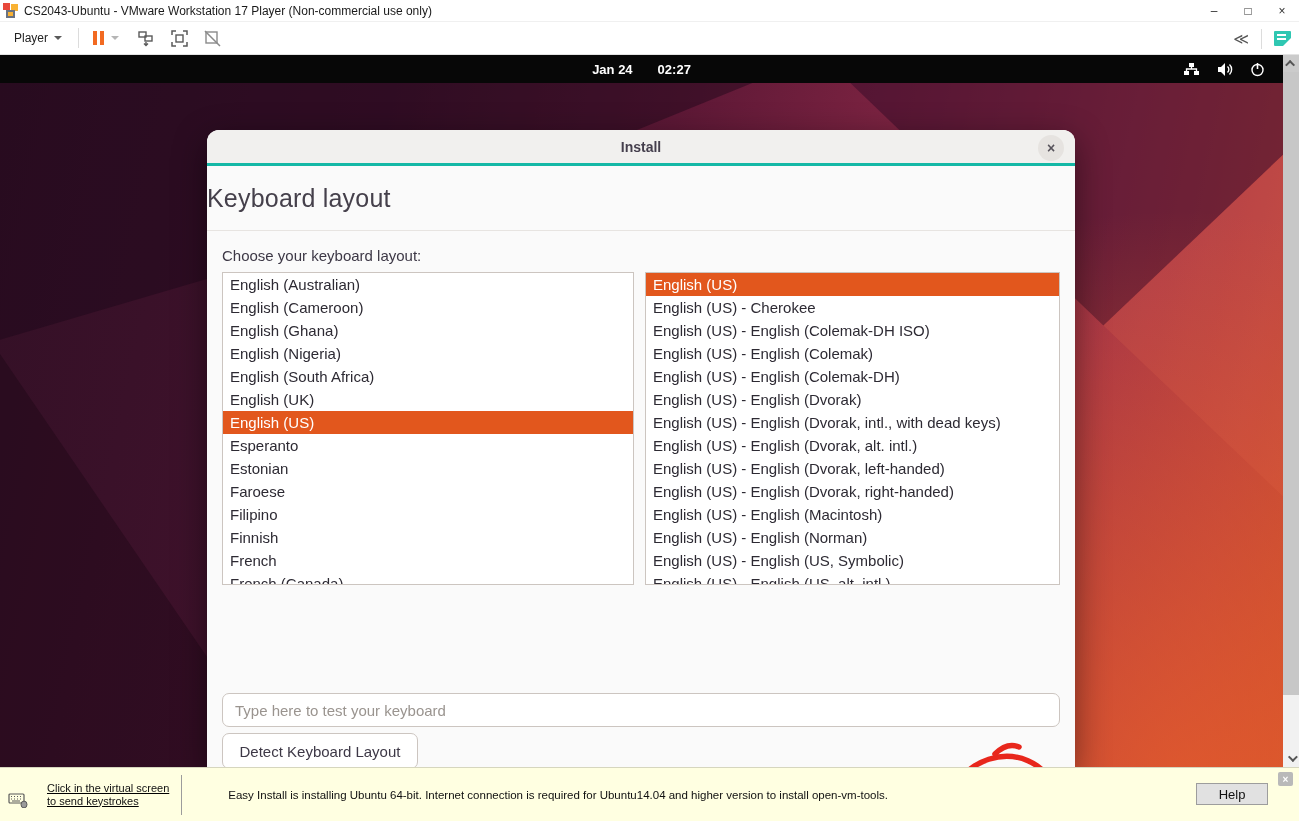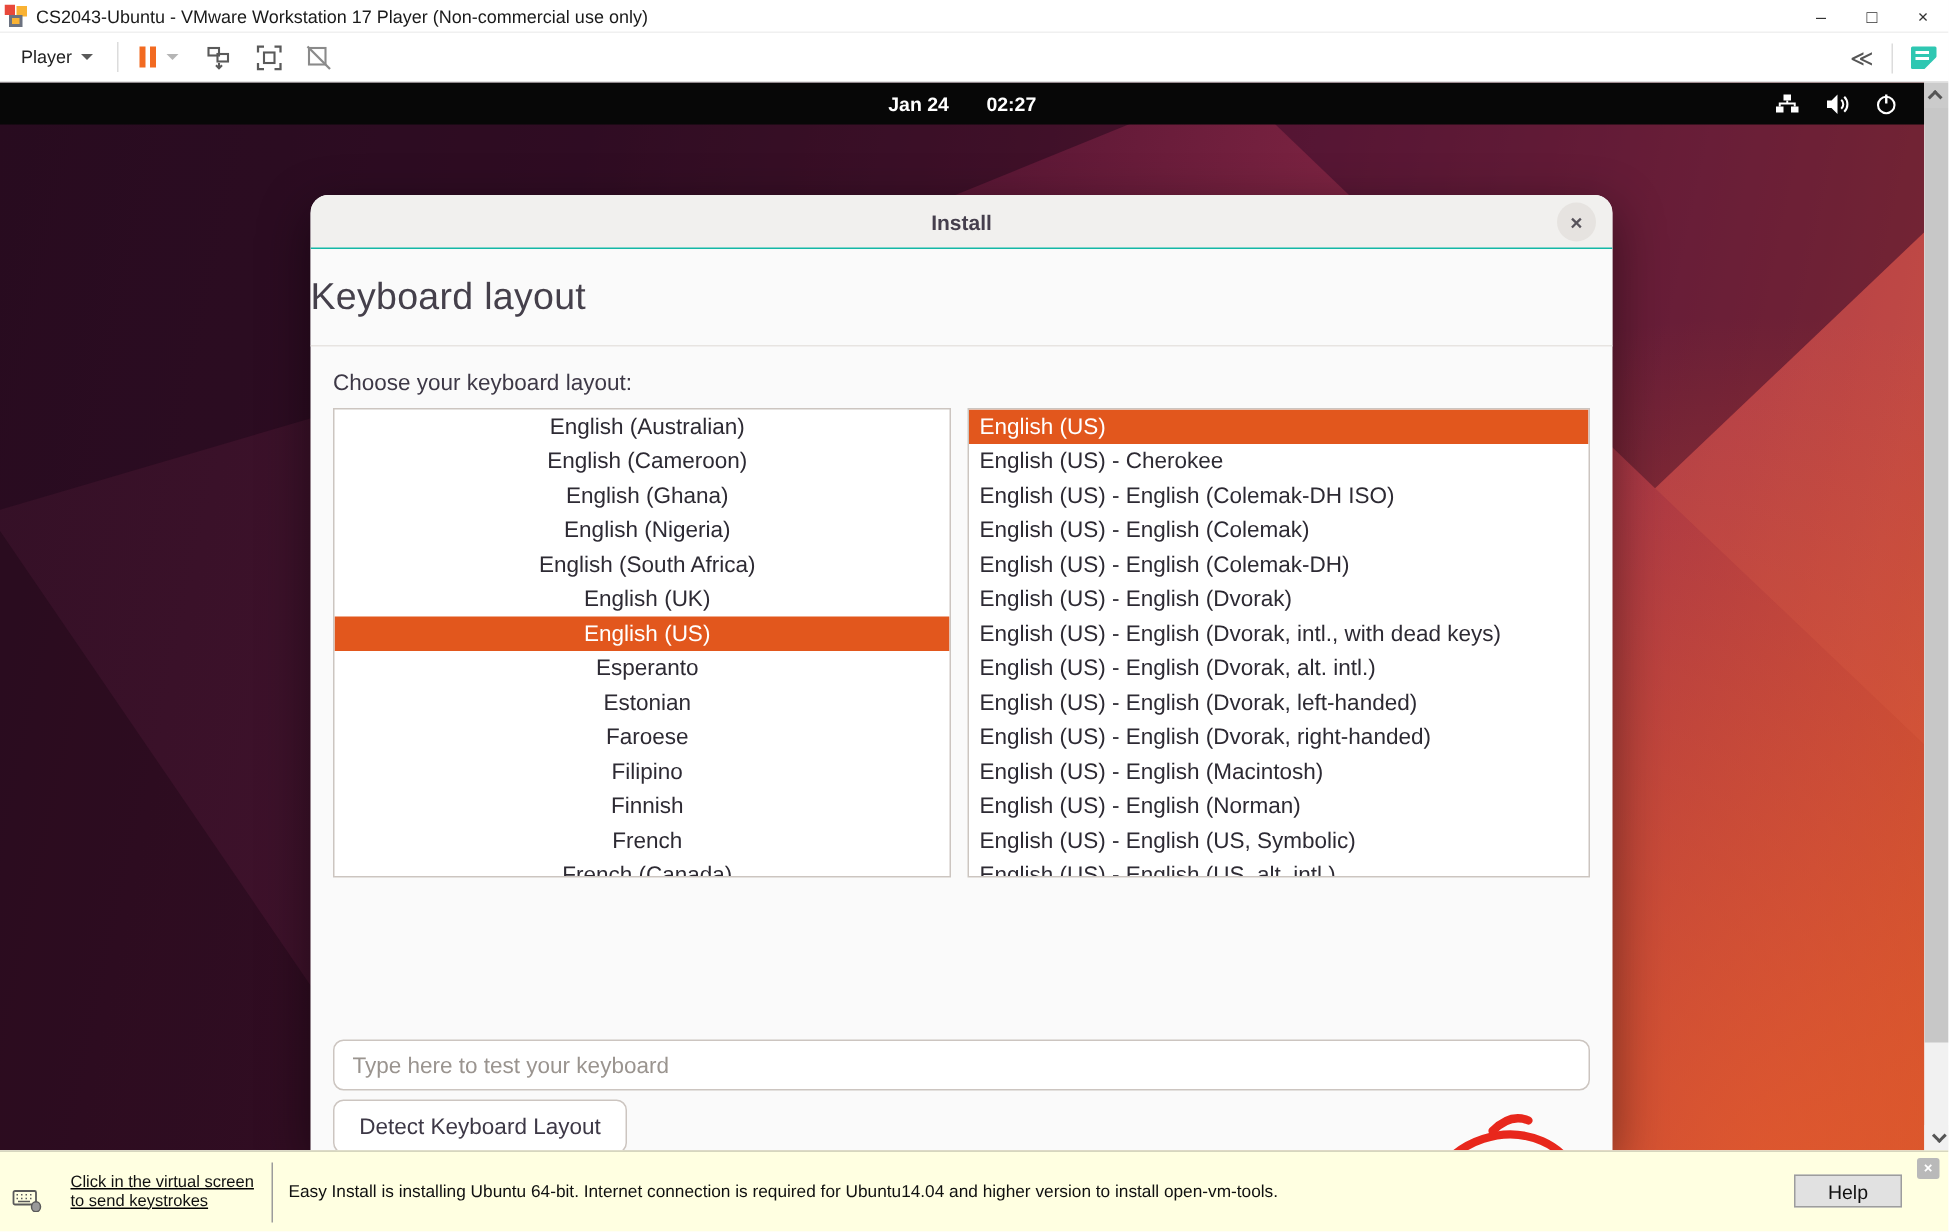--- a/index.html
+++ b/index.html
@@ -38,29 +38,29 @@
   .facet.f3 { background:rgba(26,7,24,.45); clip-path:polygon(0 0,64% 0,34% 22%,0 40%); }
   .facet.f4 { background:radial-gradient(circle at 92% 104%, rgba(235,95,40,.75), rgba(235,95,40,0) 42%); }
   .facet.f5 { background:rgba(15,4,14,.30); clip-path:polygon(0 42%,22% 100%,0 100%); }
 
   .g-topbar { position:absolute; left:0; top:0; width:100%; height:28px; background:#070707; display:flex; align-items:center; justify-content:center; }
   .clock { color:#fff; font-size:13px; font-weight:bold; display:flex; gap:25px; }
   .g-topbar-right { position:absolute; right:18px; top:0; height:28px; display:flex; align-items:center; gap:16px; }
 
   
   .dialog { position:absolute; left:207px; top:75px; width:868px; height:637px; background:#fafafa; border-radius:12px 12px 0 0; box-shadow:0 10px 34px rgba(0,0,0,.45); overflow:hidden; }
-  .dlg-header { position:relative; height:36px; background:#f1f0ee; border-bottom:1px solid #14b8a6; display:flex; align-items:center; justify-content:center; }
+  .dlg-header { position:relative; height:36px; background:#f1f0ee; border-bottom:3px solid #14b8a6; display:flex; align-items:center; justify-content:center; }
   .dlg-title { font-size:14px; font-weight:bold; color:#453f4d; }
   .dlg-close { position:absolute; right:11px; top:5px; width:26px; height:26px; border-radius:50%; background:#e6e3e0; color:#57535b; font-size:14px; font-weight:bold; display:flex; align-items:center; justify-content:center; }
   .page-title-sec { height:65px; background:#fafafa; border-bottom:1px solid #e7e4e1; display:flex; align-items:center; }
   .page-title { font-size:25px; color:#45404b; letter-spacing:.2px; }
   .dlg-content { position:relative; height:536px; }
   .choose-label { position:absolute; left:15px; top:16px; font-size:15px; color:#3d3846; }
   .kb-list { position:absolute; top:41px; height:313px; background:#fff; border:1px solid #ccc5c0; overflow:hidden; }
-  .kb-list.left { left:15px; width:412px;text-align:center; }
+  .kb-list.left { left:15px; width:412px; }
   .kb-list.right { left:438px; width:415px; }
   .list-item { height:23px; line-height:23px; padding-left:7px; font-size:15px; color:#2d2a33; white-space:nowrap; }
   .list-item.selected { background:var(--accent,#e2571d); color:#fff; }
   .test-input { position:absolute; left:15px; top:462px; width:838px; height:34px; border:1px solid #ccc5c0; border-radius:7px; background:#fff; font-size:15px; padding:0 12px; color:#3d3846; font-family:inherit; }
   .test-input::placeholder { color:#9a948f; }
   .btn { position:absolute; height:36px; background:#fff; border:1px solid #ccc5c0; border-radius:7px; font-size:15px; color:#3d3846; display:flex; align-items:center; justify-content:center; font-family:inherit; }
   .btn.detect { left:15px; top:502px; width:196px; }
   .annot-circle { position:absolute; left:726px; top:508px; pointer-events:none; }
 
   
@@ -71,21 +71,21 @@
   .chev { width:7px; height:7px; border-left:2px solid #555; border-top:2px solid #555; }
   .chev.up { transform:rotate(45deg) translateY(2px); }
   .chev.down { transform:rotate(225deg) translateY(2px); }
   .sb-thumb { position:absolute; left:0; top:17px; width:16px; height:623px; background:#c7c7c7; }
 
   
   .statusbar { position:absolute; left:0; top:767px; width:1299px; height:54px; background:#ffffe1; border-top:1px solid #d6d6be; display:flex; align-items:center; }
   .hint-block { display:flex; align-items:flex-end; gap:19px; margin-left:8px;text-decoration:underline; }
   .hint-text { font-size:11px; color:#101010; line-height:13px; }
   .sb-sep { width:1px; height:40px; background:#9c9c9c; margin:0 10px 0 12px; }
-  .sb-message { font-size:11.5px; color:#101010; }
+  .sb-message { font-size:11.5px; color:#101010;margin-left:36px; }
   .help-btn { position:absolute; right:31px; top:15px; width:72px; height:22px; background:#e1e1e1; border:1px solid #9d9d9d; font-size:13px; color:#101010; display:flex; align-items:center; justify-content:center; }
   .dismiss-x { position:absolute; right:6px; top:4px; width:15px; height:14px; background:#b9b9b9; color:#fff; font-size:10px; font-weight:bold; display:flex; align-items:center; justify-content:center; border-radius:2px; }
 </style>
 </head>
 <body>
 
 <div class="window">
 
   <div class="titlebar">
     <svg class="app-icon" viewBox="0 0 16 16">

